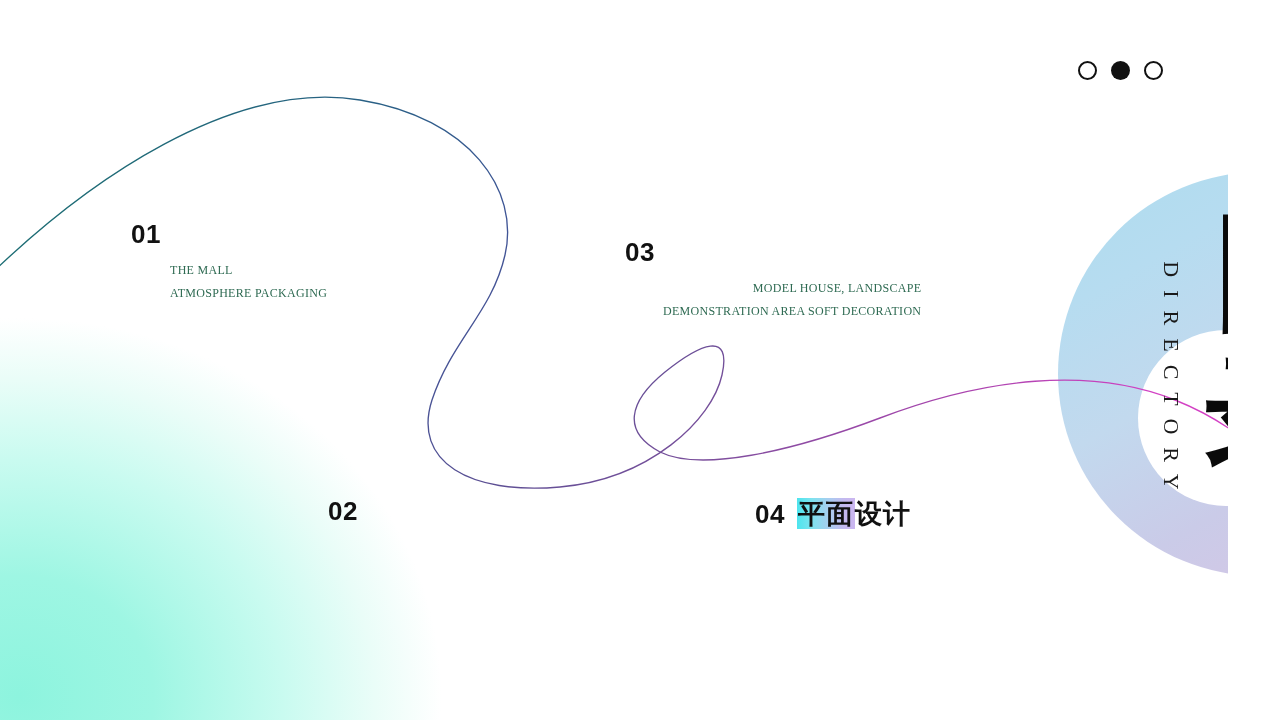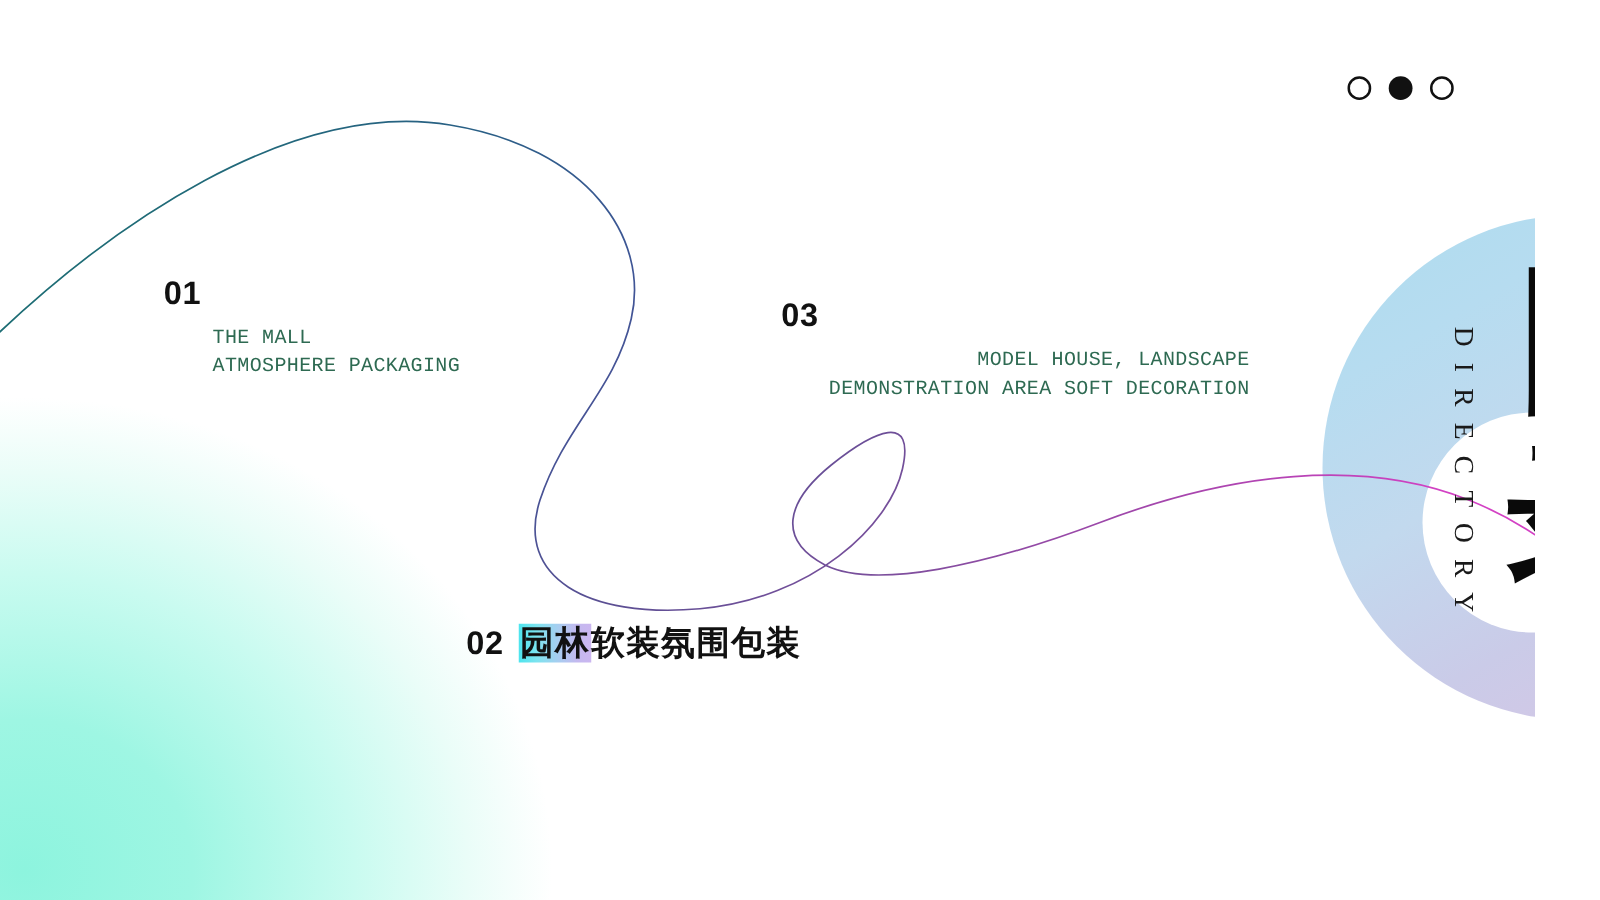--- a/index.html
+++ b/index.html
@@ -81,31 +81,31 @@
     font-family:"DejaVu Sans","Liberation Sans",sans-serif;
   }
   .hl {
     background:linear-gradient(90deg,#4de5ee 0%,#7de3ef 25%,#a8cdf0 55%,#c3b9ef 80%,#cbb6f0 100%);
     padding:0 1px;
     box-decoration-break:clone;
     -webkit-box-decoration-break:clone;
   }
   .sub {
     color:#2e6a52;
-    font-size:16px;
+    font-size:12px;
     line-height:22.5px;
     letter-spacing:0.3px;
     font-weight:400;
     white-space:pre-line;
-    font-family:Liberation Mono, monospace;
+    font-family:Liberation Serif, serif;
   }
 
   #entry-1 { left:131px; top:219px; }
   #entry-1 .sub { margin-top:9px; margin-left:39px; }
-  #entry-2 { left:328px; top:496px;margin-left:45px; }
+  #entry-2 { left:328px; top:496px; }
   #entry-2 .sub { margin-top:9px; margin-left:36px; }
   #entry-3 { left:605px; top:237px;margin-left:20px; }
   #entry-3 .sub { margin-top:9px; margin-left:38px;text-align:right; }
   #entry-4 { left:755px; top:496px; }
   #entry-4 .sub { margin-top:9px; margin-left:41px; }
 
   
   .directory-vert {
     position:absolute;
     left:1153px; top:232px;
@@ -180,33 +180,36 @@
     <div class="title-line">
       <span class="num">01</span>
     </div>
     <div class="sub">THE MALL
 ATMOSPHERE PACKAGING</div>
   </div>
 
   <div class="entry" id="entry-2">
     <div class="title-line">
       <span class="num">02</span>
-      <span class="cn"><span class="hl">园林</span><span>软装氛围包装</span></span>
     </div>
   </div>
 
   <div class="entry" id="entry-3">
     <div class="title-line">
       <span class="num">03</span>
     </div>
     <div class="sub">MODEL HOUSE, LANDSCAPE
 DEMONSTRATION AREA SOFT DECORATION</div>
   </div>
 
   <div class="entry" id="entry-4">
+    <div class="title-line">
+      <span class="num">04</span>
+      <span class="cn"><span class="hl">平面</span><span>设计</span></span>
+    </div>
   </div>
 
   <div class="directory-vert">
     <span>DIRECTORY</span>
   </div>
   <div class="mulu">
     <div>目</div>
     <div>录</div>
   </div>
 

